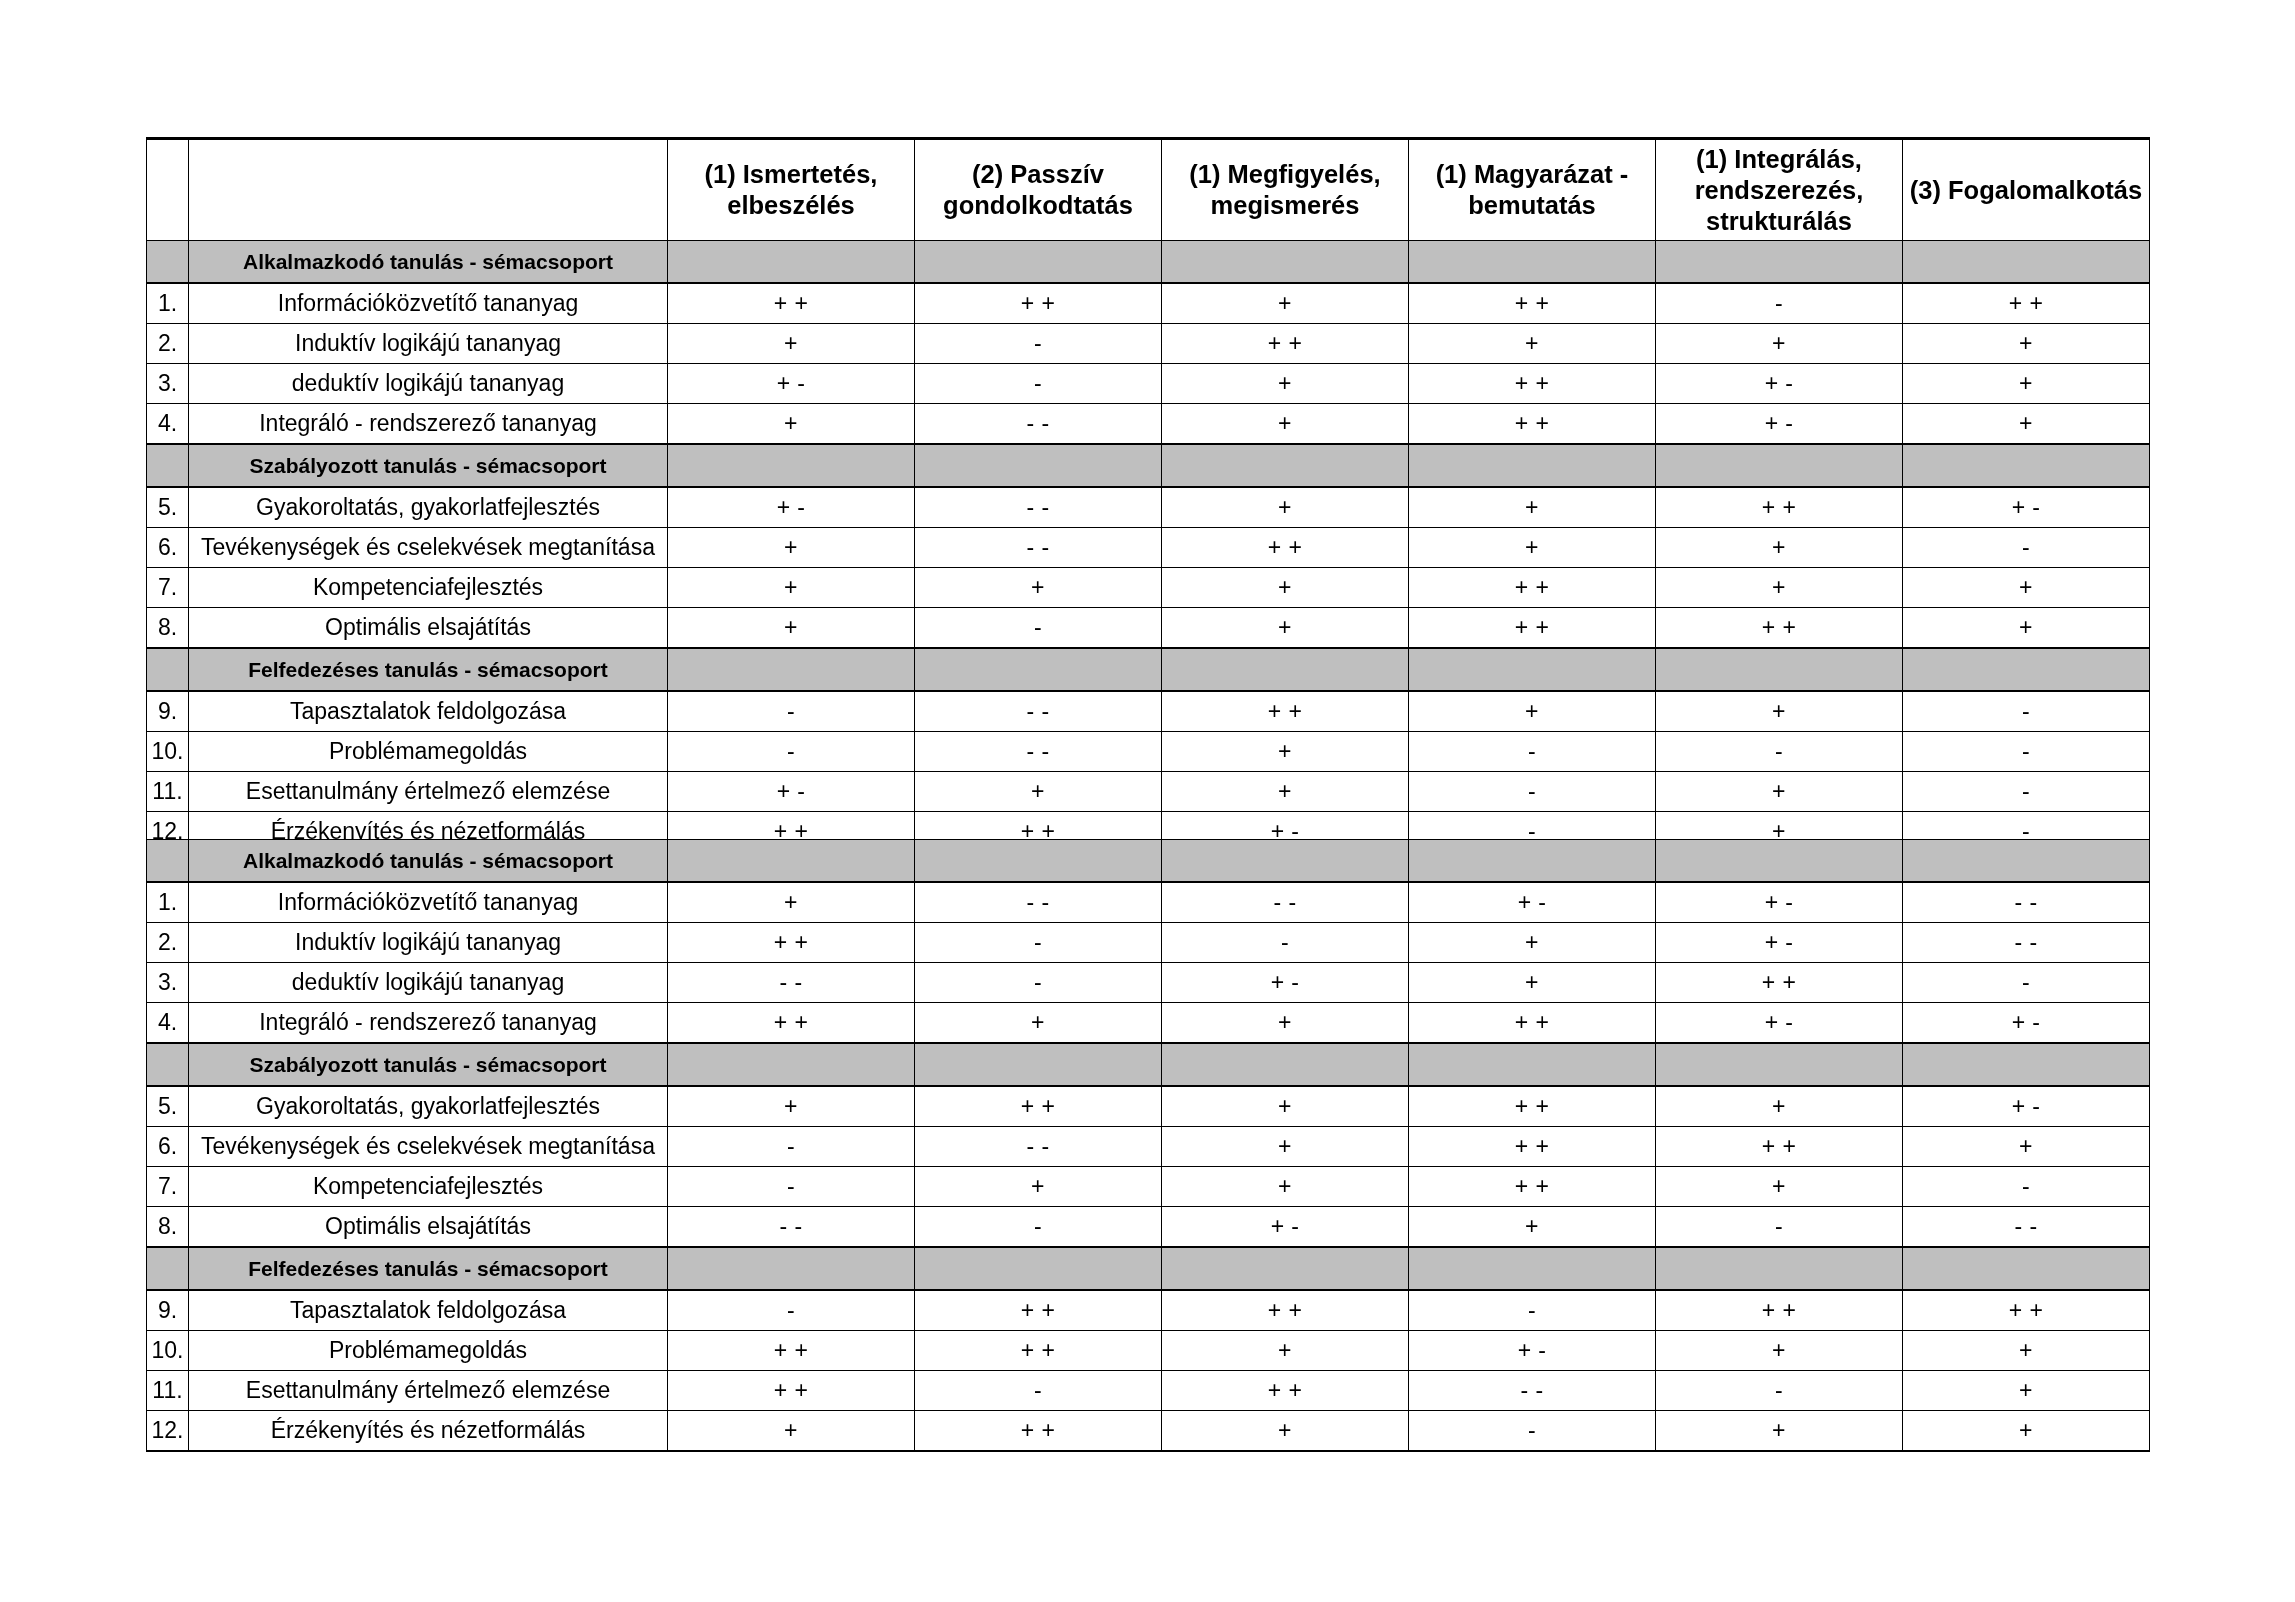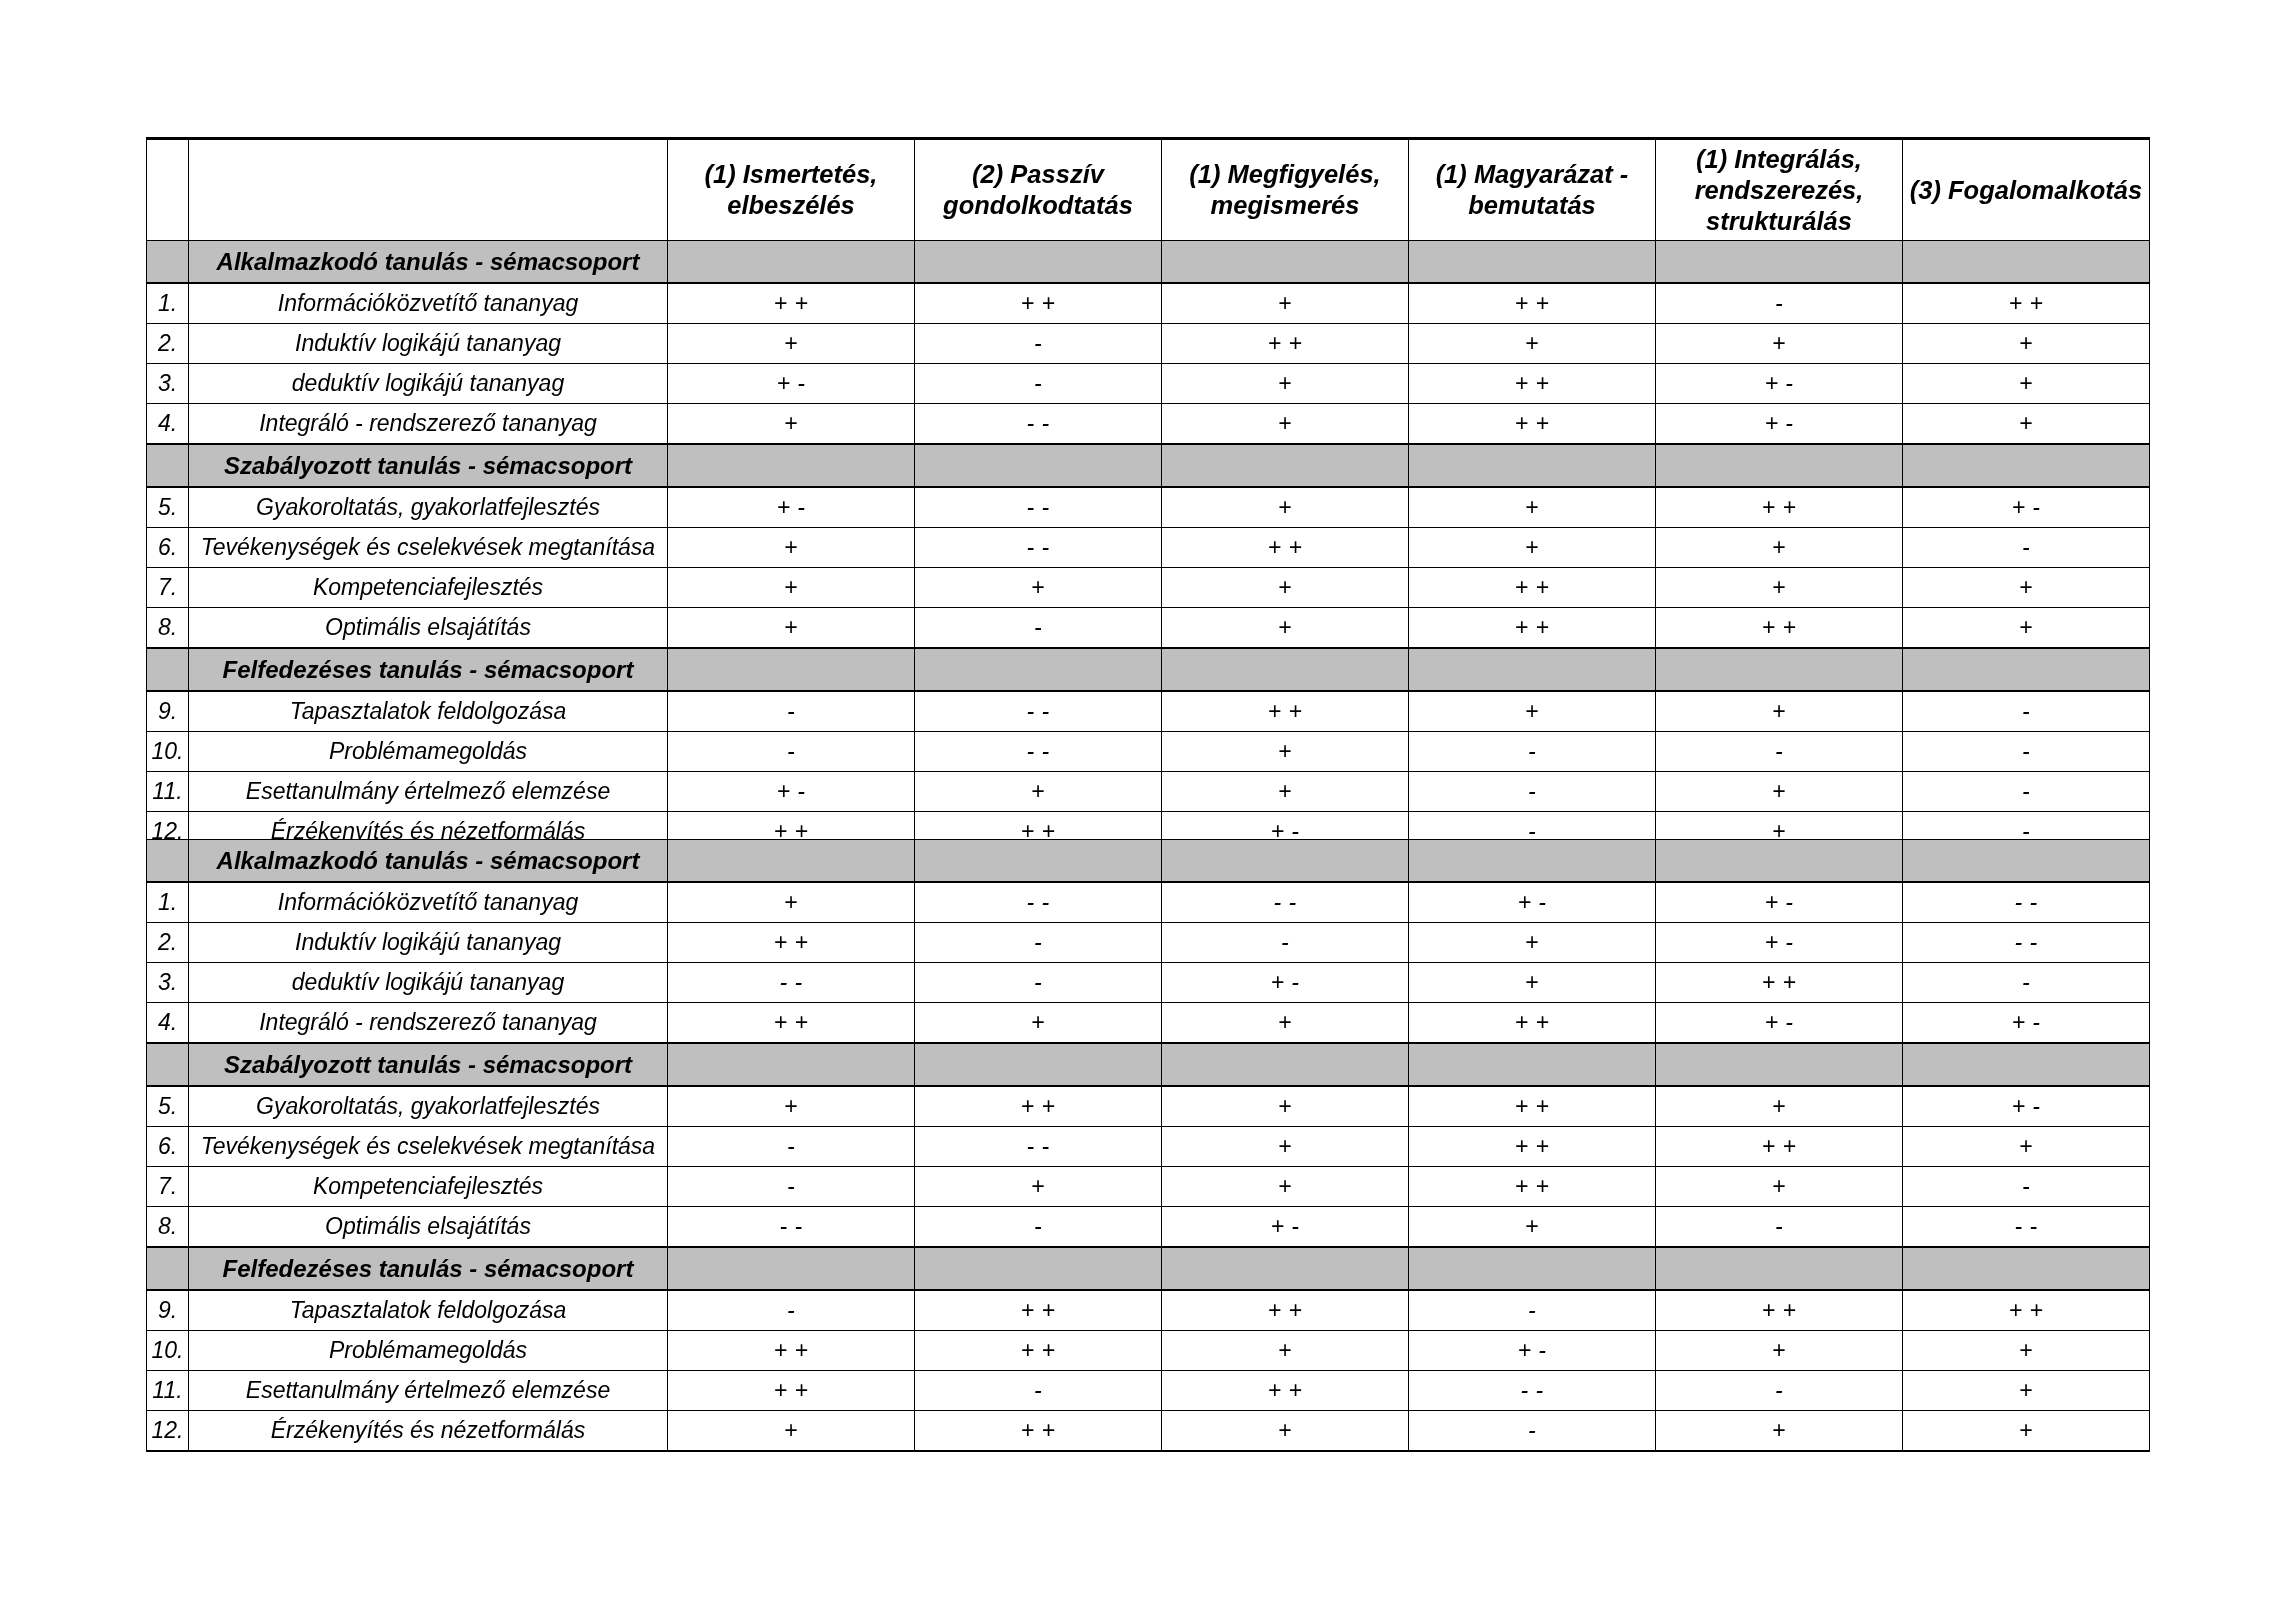--- a/index.html
+++ b/index.html
@@ -13,21 +13,20 @@
     font-family: "Liberation Sans", sans-serif;
     color: #000000;
     overflow: hidden;
   }
 
   .page {
     position: relative;
     width: 2295px;
     height: 1424px;
     box-sizing: border-box;
-    font-style: italic;
   }
 
   .table-wrap {
     position: absolute;
     left: 146px;
     width: 2001px;
   }
   #table-block-1 { top: 137px; }
   #table-block-2 { top: 839px; }
 
@@ -63,21 +62,21 @@
   }
   tr.head-row td.blank-num,
   tr.head-row td.blank-label {
     background: #ffffff;
   }
 
   
   tr.group-row td {
     background: #bfbfbf !important;
     height: 41px;
-    font-size: 24px;
+    font-size: 21px;
     font-weight: bold;
   }
   tr.group-row td.num-cell {
     background: #bfbfbf !important;
   }
 
   
   tr.data-row td {
     height: 39px;
     font-size: 23px;

